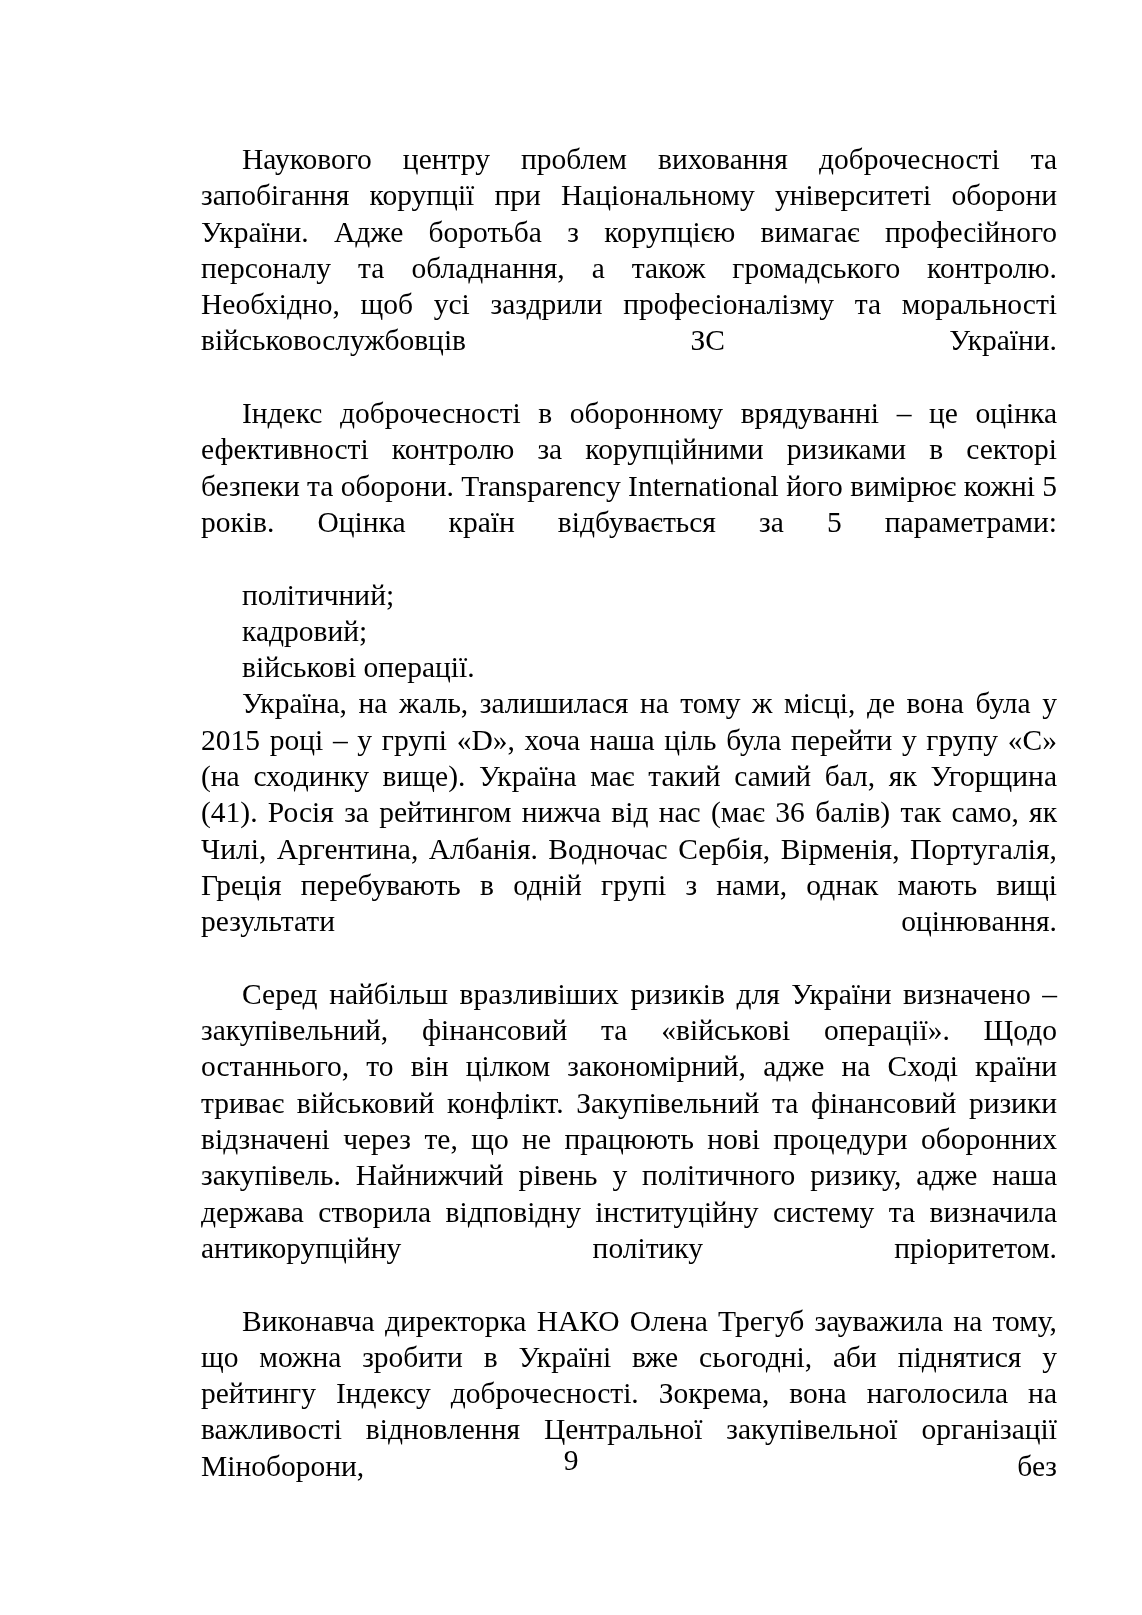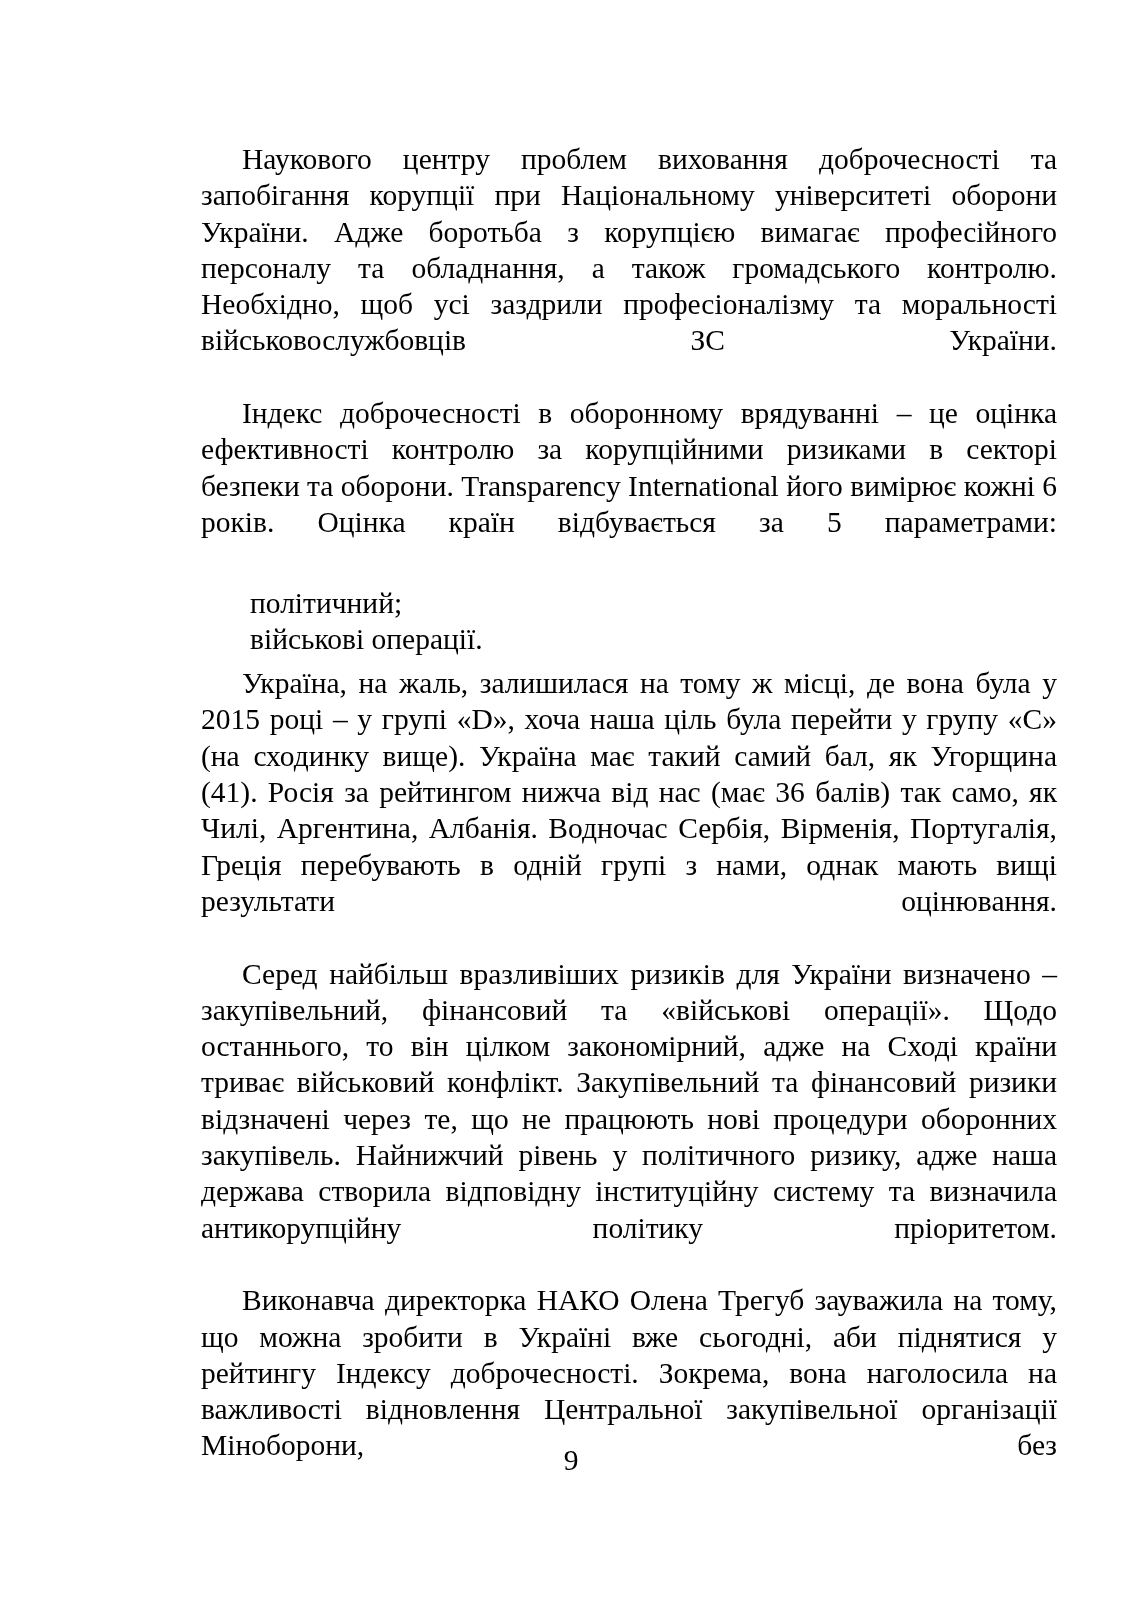--- a/index.html
+++ b/index.html
@@ -39,21 +39,21 @@
     -webkit-hyphens: none;
     hyphens: none;
   }
   
   p.body-par::after {
     content: "";
     display: inline-block;
     width: 100%;
   }
   ul.param-list {
-    margin: 8px;
+    margin: 0;
     padding: 0;
     list-style: none;
     font-family: Liberation Serif, serif;
   }
   ul.param-list li {
     margin: 0;
     padding: 0 0 0 41px;
     font-size: 29.5px;
     line-height: 36.3px;
     text-align: left;
@@ -74,24 +74,25 @@
 </style>
 </head>
 <body>
 
 <div class="page">
 
   <div class="text-column">
 
     <p class="body-par">Наукового центру проблем виховання доброчесності та запобігання корупції при Національному університеті оборони України. Адже боротьба з корупцією вимагає професійного персоналу та обладнання, а також громадського контролю. Необхідно, щоб усі заздрили професіоналізму та моральності військовослужбовців ЗС України.</p>
 
-    <p class="body-par"><span>Індекс доброчесності в оборонному врядуванні – це оцінка ефективності контролю за корупційними ризиками в секторі безпеки та оборони. Transparency International його вимірює кожні 6 років. Оцінка країн відбувається </span><span class="strong">за 5 параметрами:</span></p>
+    <p class="body-par"><span>Індекс доброчесності в оборонному врядуванні – це оцінка ефективності контролю за корупційними ризиками в секторі безпеки та оборони. Transparency International його вимірює кожні 5 років. Оцінка країн відбувається </span><span class="strong">за 5 параметрами:</span></p>
 
     <ul class="param-list">
       <li><span>політичний;</span></li>
+      <li><span>кадровий;</span></li>
       <li><span>військові операції.</span></li>
     </ul>
 
 
     <p class="body-par">Україна, на жаль, залишилася на тому ж місці, де вона була у 2015 році – у групі «D», хоча наша ціль була перейти у групу «C» (на сходинку вище). Україна має такий самий бал, як Угорщина (41). Росія за рейтингом нижча від нас (має 36 балів) так само, як Чилі, Аргентина, Албанія. Водночас Сербія, Вірменія, Португалія, Греція перебувають в одній групі з нами, однак мають вищі результати оцінювання.</p>
 
     <p class="body-par">Серед найбільш вразливіших ризиків для України визначено – закупівельний, фінансовий та «військові операції». Щодо останнього, то він цілком закономірний, адже на Сході країни триває військовий конфлікт. Закупівельний та фінансовий ризики відзначені через те, що не працюють нові процедури оборонних закупівель. Найнижчий рівень у політичного ризику, адже наша держава створила відповідну інституційну систему та визначила антикорупційну політику пріоритетом.</p>
 
     <p class="body-par">Виконавча директорка НАКО Олена Трегуб зауважила на тому, що можна зробити в Україні вже сьогодні, аби піднятися у рейтингу Індексу доброчесності. Зокрема, вона наголосила на важливості відновлення Центральної закупівельної організації Міноборони, без</p>
 

